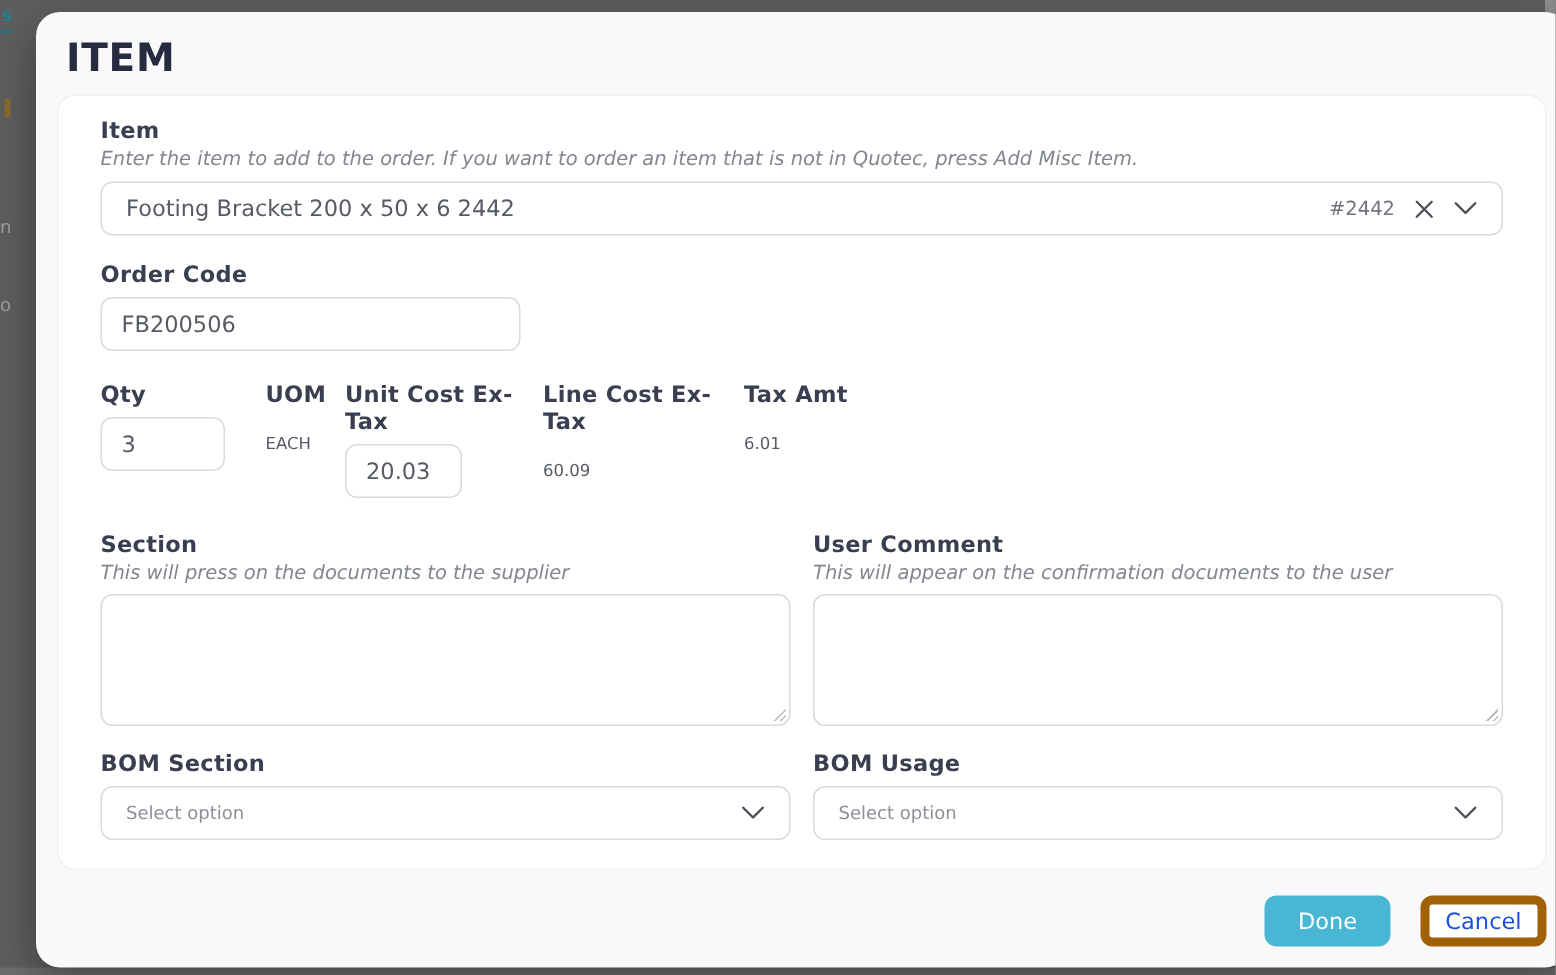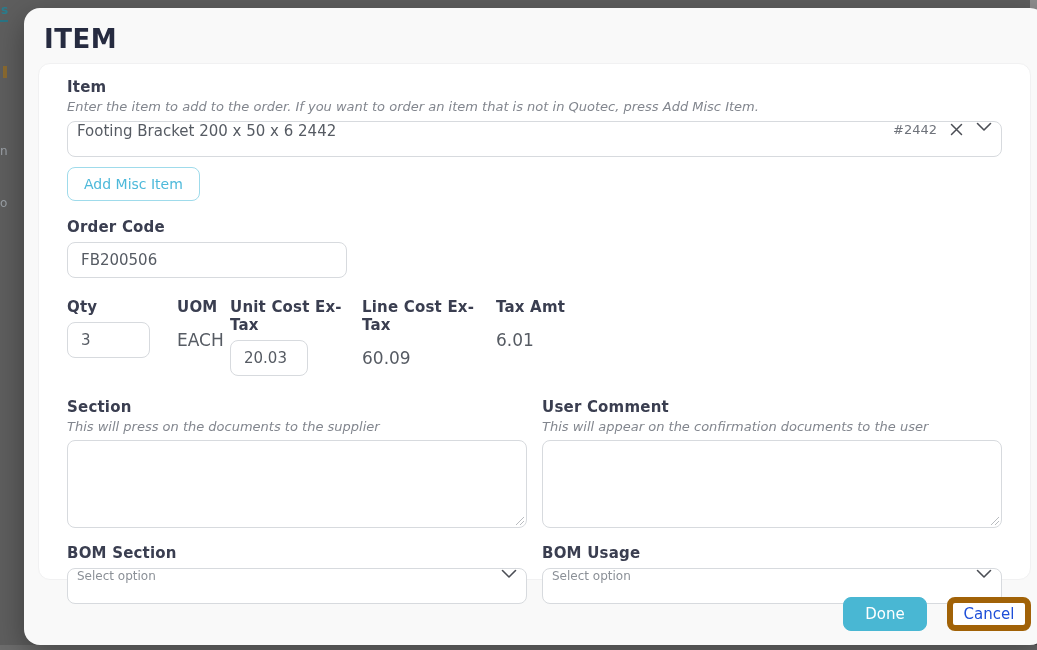--- a/index.html
+++ b/index.html
@@ -33,21 +33,21 @@
   .card {
     margin:9px 15px 0 14px; height:517px;
     background:#ffffff; border:1px solid #f1f1f2; border-radius:12px;
     padding:14px 28px 0 28px;
   }
 
   .field-label { font-size:15px; font-weight:600; color:#3a3e50; letter-spacing:.2px; }
   .helper { font-size:13px; font-style:italic; color:#82868e; margin-top:3px; }
 
   .control { border:1px solid #d7dade; border-radius:8px; background:#fff; height:36px; }
-  .select-box { display:flex; align-items:flex-start; padding:0 9px; cursor:pointer; }
+  .select-box { display:flex; align-items:center; padding:0 16px; cursor:pointer; }
   .select-value { font-size:15px; color:#565b63; flex:1 1 auto; white-space:nowrap; overflow:hidden; }
   .select-placeholder { font-size:12px; color:#8b9097; flex:1 1 auto; }
   .ref-badge { font-size:13px; color:#6f737b; margin-right:12px; }
   .icon-btn { display:flex; align-items:center; justify-content:center; cursor:pointer; }
   .icon-btn + .icon-btn { margin-left:12px; }
   svg.glyph { display:block; }
 
   .item-select { margin-top:7px; }
   .btn-outline {
     margin-top:10px; height:34px; padding:0 16px;
@@ -64,21 +64,21 @@
 
   .qty-row { display:flex; margin-top:20px; }
   .qty-row .col { display:flex; flex-direction:column; }
   .qty-row .col .field-label { margin-bottom:6px; }
   .col-qty { width:110px; }
   .col-qty input { width:83px; }
   .col-uom { width:53px; }
   .col-unit { width:132px; }
   .col-unit input { width:78px; }
   .col-line { width:134px; }
-  .static-val { font-size:17px; color:#565b63; line-height:36px; }
+  .static-val { font-size:11px; color:#565b63; line-height:36px; }
   .qty-row input.text-input { margin-top:0; }
 
   .two-col { display:flex; gap:15px; margin-top:22px; }
   .two-col .col2 { flex:1 1 0; min-width:0; }
   .ta-wrap { position:relative; margin-top:6px; }
   textarea.comment {
     display:block; width:100%; height:88px; resize:none;
     border:1px solid #d7dade; border-radius:8px; background:#fff;
     padding:8px 12px; font-size:15px; color:#565b63; font-family:inherit; outline:none;
   }
@@ -130,21 +130,20 @@
             <path d="M2.5 2.5 L12.5 12.5 M12.5 2.5 L2.5 12.5" stroke="#4b4e55" stroke-width="1.5" fill="none" stroke-linecap="round"></path>
           </svg>
       </span>
       <span class="icon-btn">
         <svg class="glyph" width="16" height="10" viewBox="0 0 16 10">
             <path d="M1.5 1.5 L8 8 L14.5 1.5" stroke="#4b4e55" stroke-width="1.6" fill="none" stroke-linecap="round" stroke-linejoin="round"></path>
           </svg>
       </span>
     </div>
 
-    <button class="btn-outline">Add Misc Item</button>
 
     <div class="field-label order-code-label">Order Code</div>
     <input class="text-input" type="text" value="FB200506" style="">
 
     <div class="qty-row">
       <div class="col col-qty">
         <span class="field-label">Qty</span>
         <input class="text-input" type="text" value="3" style="">
       </div>
       <div class="col col-uom">

